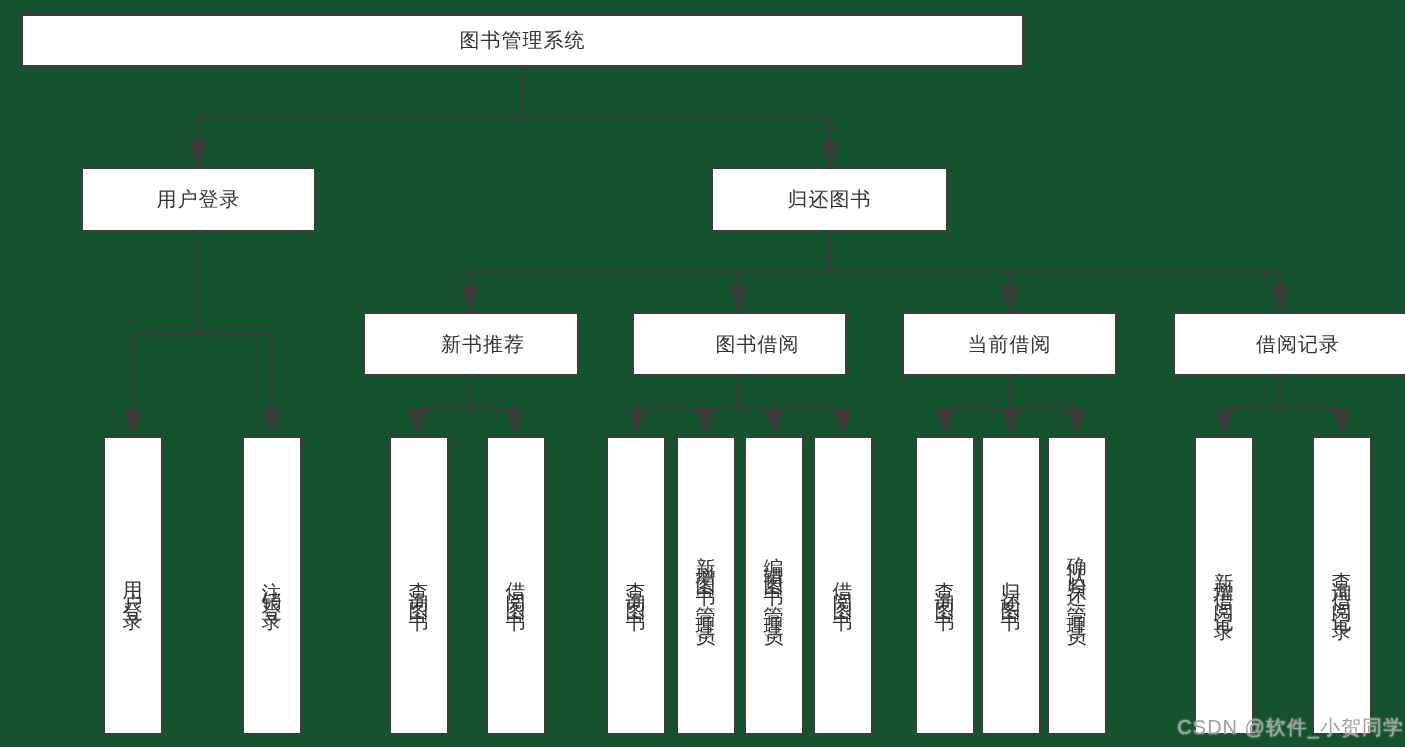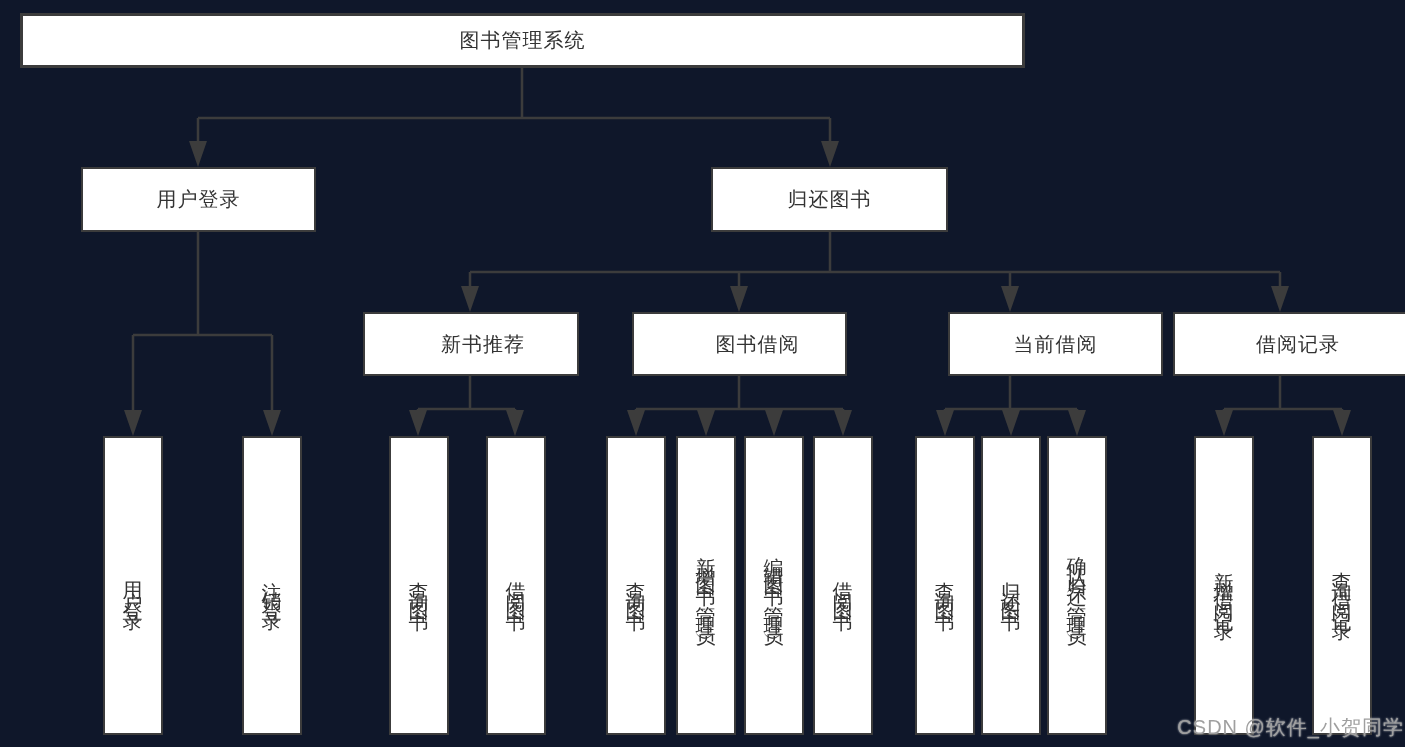--- a/index.html
+++ b/index.html
@@ -4,21 +4,21 @@
 <style>
   html, body {
     margin: 0;
     padding: 0;
     background: #ffffff;
   }
   .canvas {
     position: relative;
     width: 1405px;
     height: 747px;
-    background: #0f172a;
+    background: #14532d;
     font-family: "Liberation Sans", sans-serif;
     overflow: hidden;
   }
   .connectors {
     position: absolute;
     left: 0;
     top: 0;
     z-index: 0;
   }
   .node {
@@ -120,21 +120,21 @@
   <div class="node" style="left:711px; top:167px; width:237px; height:65px;">
     <span>归还图书</span>
   </div>
 
   <div class="node" style="left:363px; top:312px; width:216px; height:64px;padding-left:24px;">
     <span>新书推荐</span>
   </div>
   <div class="node" style="left:632px; top:312px; width:215px; height:64px;padding-left:36px;">
     <span>图书借阅</span>
   </div>
-  <div class="node" style="left:902px; top:312px; width:215px; height:64px;margin-left:46px;">
+  <div class="node" style="left:902px; top:312px; width:215px; height:64px;">
     <span>当前借阅</span>
   </div>
   <div class="node" style="left:1173px; top:312px; width:250px; height:64px;text-align:center;">
     <span>借阅记录</span>
   </div>
 
   <div class="node leaf" style="left:103px; top:436px; width:60px; height:299px;">
     <span>用户登录</span>
   </div>
   <div class="node leaf" style="left:242px; top:436px; width:60px; height:299px;">

